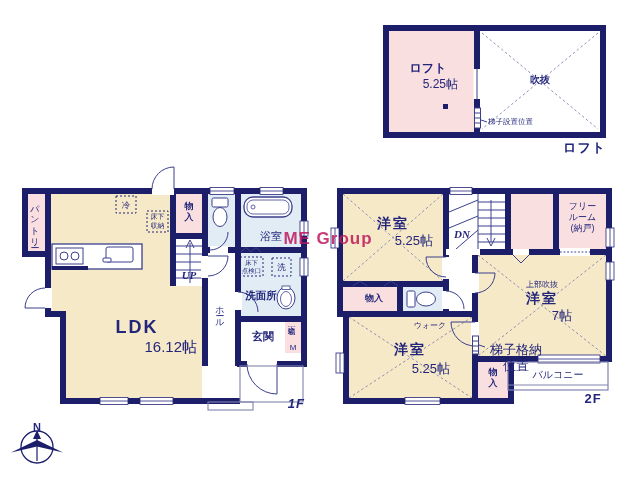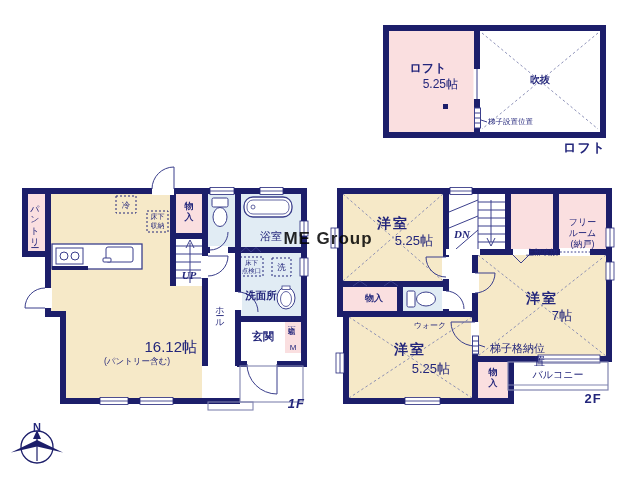--- a/index.html
+++ b/index.html
@@ -5,21 +5,21 @@
   html,body{margin:0;padding:0;background:#ffffff;}
   #canvas{position:relative;width:640px;height:480px;background:#ffffff;overflow:hidden;
           font-family:"Liberation Sans","DejaVu Sans",sans-serif;}
   svg{position:absolute;left:0;top:0;}
   .lbl{position:absolute;color:#23267b;text-align:center;line-height:1.22;
        white-space:pre-line;font-family:"Liberation Sans","DejaVu Sans",sans-serif;}
   .v{writing-mode:vertical-rl;text-align:start;letter-spacing:1px;}
   .ser{font-family:"Liberation Serif","DejaVu Serif",serif;font-style:italic;font-weight:bold;}
   .big{font-weight:bold;letter-spacing:2px;}
   .area{font-weight:normal;text-align:right;}
-  .wm{color:#000000;font-size:17px;letter-spacing:1px;font-weight:bold;opacity:.85;}
+  .wm{color:#be185d;font-size:17px;letter-spacing:1px;font-weight:bold;opacity:.85;}
   .floor{font-weight:bold;letter-spacing:1px;}
 </style>
 </head>
 <body>
 
 <div id="canvas">
 
 <svg width="640" height="480" viewBox="0 0 640 480">
 
   <g>
@@ -299,34 +299,34 @@
 <div class="lbl" style="left:245px;top:230px;width:52px;font-size:11px;font-weight:normal;">浴室</div>
 <div class="lbl" style="left:240px;top:259px;width:23px;font-size:6.5px;">床下
 点検口</div>
 <div class="lbl" style="left:274px;top:262px;width:15px;font-size:8.5px;">洗</div>
 <div class="lbl" style="left:241px;top:289px;width:40px;font-size:10.5px;font-weight:bold;">洗面所</div>
 <div class="lbl v" style="left:214px;top:300px;height:40px;font-size:9px;">ホール</div>
 <div class="lbl" style="left:245px;top:330px;width:36px;font-size:11px;font-weight:bold;">玄関</div>
 <div class="lbl v" style="left:287px;top:320px;height:26px;font-size:7.5px;">下駄箱</div>
 <div class="lbl" style="left:286px;top:343px;width:14px;font-size:8px;">M</div>
 <div class="lbl ser" style="left:176px;top:269px;width:26px;font-size:11px;">UP</div>
+<div class="lbl big" style="left:77px;top:317px;width:120px;font-size:18px;">LDK</div>
 <div class="lbl area" style="left:77px;top:338px;width:120px;font-size:15px;">16.12帖</div>
-<div class="lbl" style="left:77px;top:356px;width:120px;font-size:8.5px;">(パントリー含む)</div>
 <div class="lbl floor" style="left:275px;top:396px;width:30px;font-size:13px;text-align:right;font-style:italic;">1F</div>
 
 <div class="lbl" style="left:353px;top:215px;width:80px;font-size:14px;font-weight:bold;letter-spacing:2px;">洋室</div>
 <div class="lbl area" style="left:353px;top:233px;width:80px;font-size:13px;">5.25帖</div>
 <div class="lbl ser" style="left:448px;top:228px;width:28px;font-size:11px;">DN</div>
-<div class="lbl" style="left:559px;top:217px;width:47px;font-size:9px;">フリー
+<div class="lbl" style="left:559px;top:201px;width:47px;font-size:9px;">フリー
 ルーム
 (納戸)</div>
-<div class="lbl" style="left:512px;top:248px;width:60px;font-size:8px;">上部吹抜</div>
+<div class="lbl" style="left:512px;top:280px;width:60px;font-size:8px;">上部吹抜</div>
 <div class="lbl" style="left:512px;top:290px;width:60px;font-size:14px;font-weight:bold;letter-spacing:2px;">洋室</div>
 <div class="lbl area" style="left:512px;top:308px;width:60px;font-size:13px;">7帖</div>
-<div class="lbl" style="left:487px;top:342px;width:58px;font-size:11px;text-align:right;">梯子格納位置</div>
+<div class="lbl" style="left:487px;top:342px;width:58px;font-size:13px;text-align:center;">梯子格納位置</div>
 <div class="lbl" style="left:352px;top:293px;width:44px;font-size:9px;font-weight:bold;">物入</div>
 <div class="lbl" style="left:406px;top:321px;width:48px;font-size:8px;">ウォーク</div>
 <div class="lbl" style="left:370px;top:341px;width:80px;font-size:14px;font-weight:bold;letter-spacing:2px;">洋室</div>
 <div class="lbl area" style="left:370px;top:361px;width:80px;font-size:13px;">5.25帖</div>
 <div class="lbl" style="left:483px;top:367px;width:20px;font-size:9px;font-weight:bold;">物
 入</div>
 <div class="lbl" style="left:520px;top:369px;width:76px;font-size:10px;">バルコニー</div>
 <div class="lbl floor" style="left:578px;top:391px;width:30px;font-size:13px;">2F</div>
 
 <div class="lbl" style="left:29px;top:421px;width:16px;font-size:11px;font-weight:bold;">N</div>

